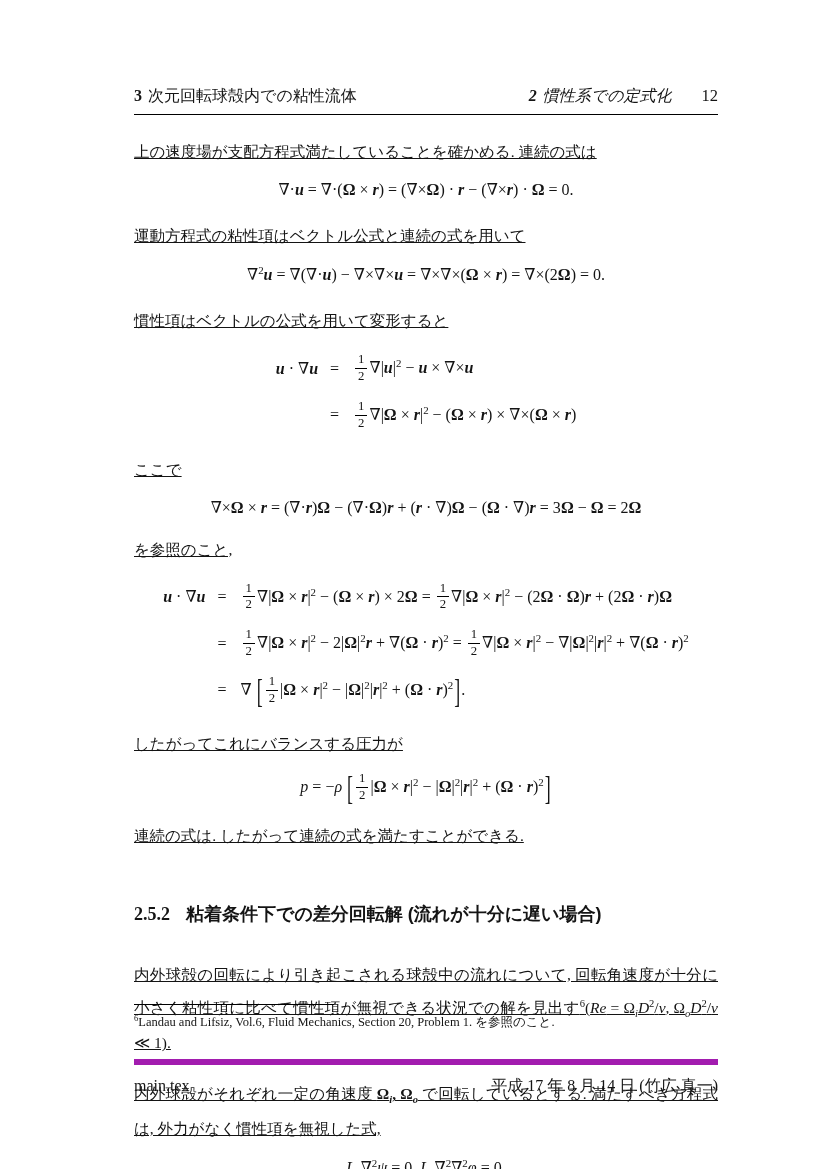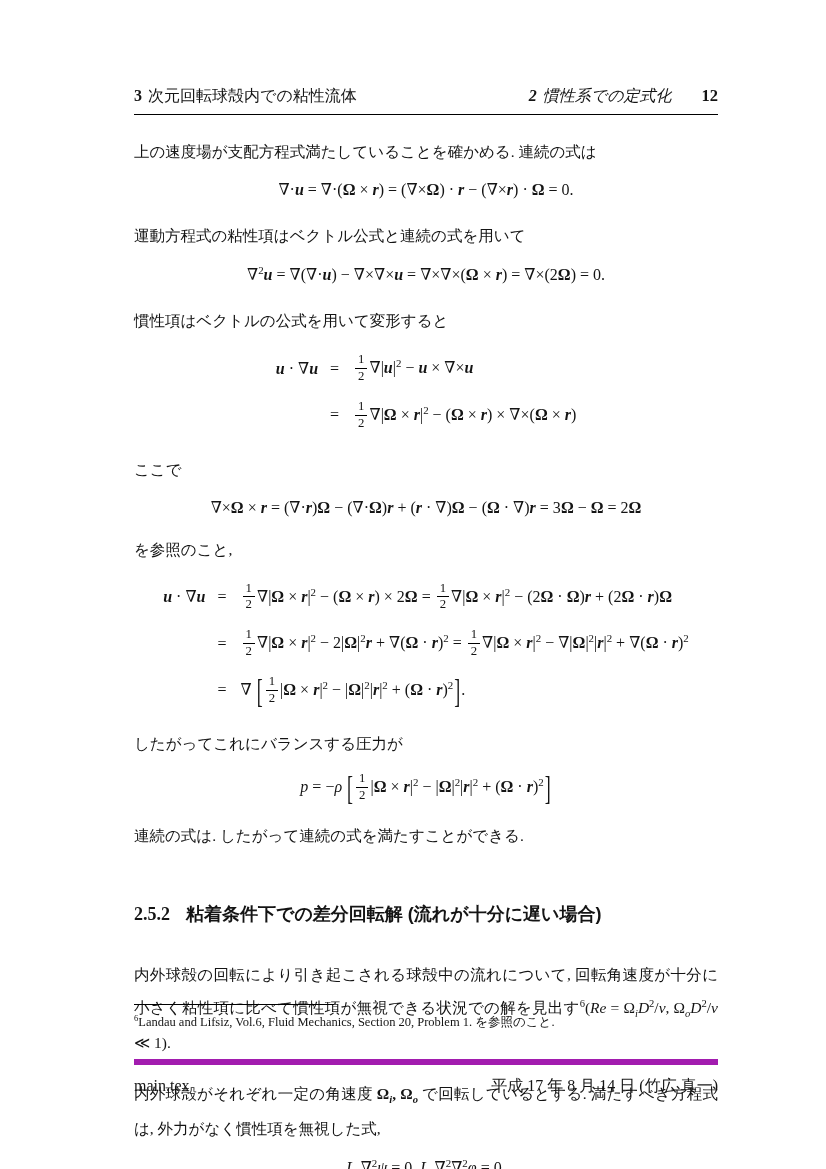--- a/index.html
+++ b/index.html
@@ -21,27 +21,28 @@
   
   .hdr{
     display:flex;justify-content:space-between;align-items:baseline;
     border-bottom:1.3px solid #000;
     padding-bottom:7px;
     font-size:16px;
   }
   .hdr .num{font-weight:bold;margin-right:6px;}
   .hdr-right{display:flex;align-items:baseline;}
   .hdr-right .sect{margin-right:30px;font-style:italic;}
-  .hdr .pageno{font-weight:bold;font-size:16.5px;}
+  .hdr .pageno{font-weight:normal;font-size:16.5px;}
   
   p.t{
     margin:22px 0 10px 0;
     font-size:15.5px;
     line-height:29px;
     text-align:justify;
+    text-decoration:underline;
   }
   p.t.tight{margin:16px 0 6px 0;}
   
   .eq{
     text-align:center;
     font-size:16px;
     margin:14px 0 18px 0;
     white-space:nowrap;
   }
   .eq i, .algn i{font-family:"Liberation Serif","DejaVu Serif",serif;}

